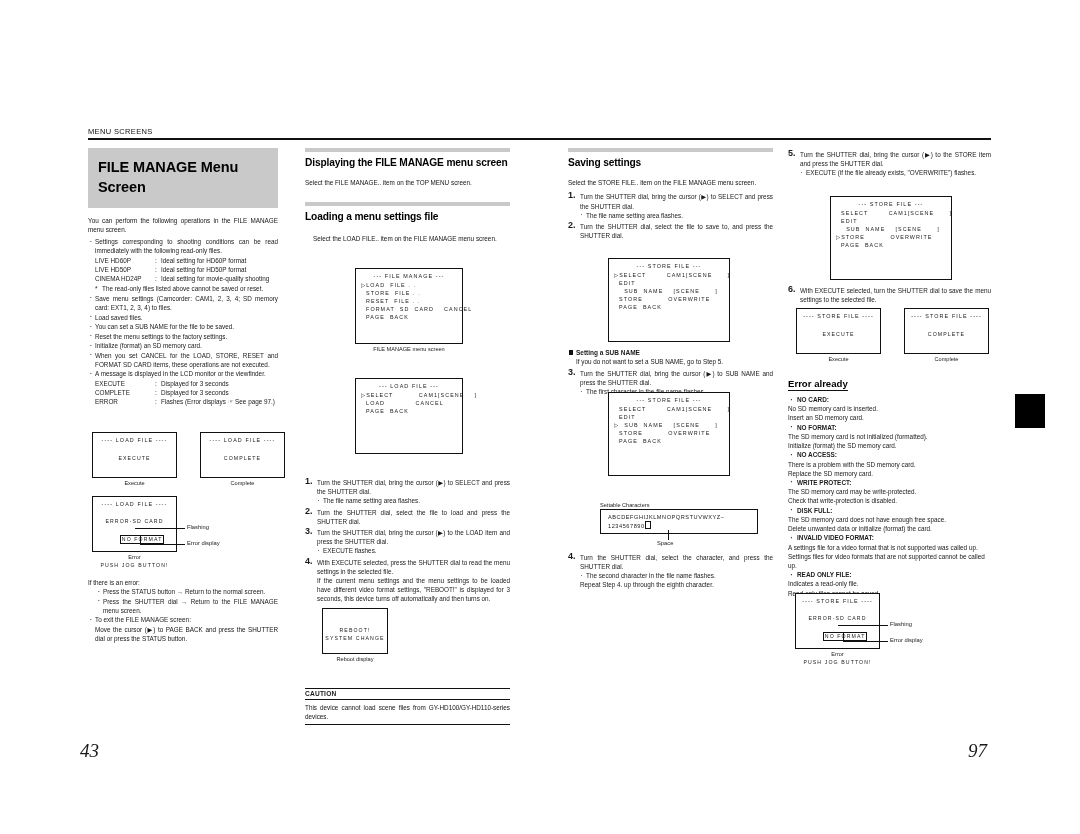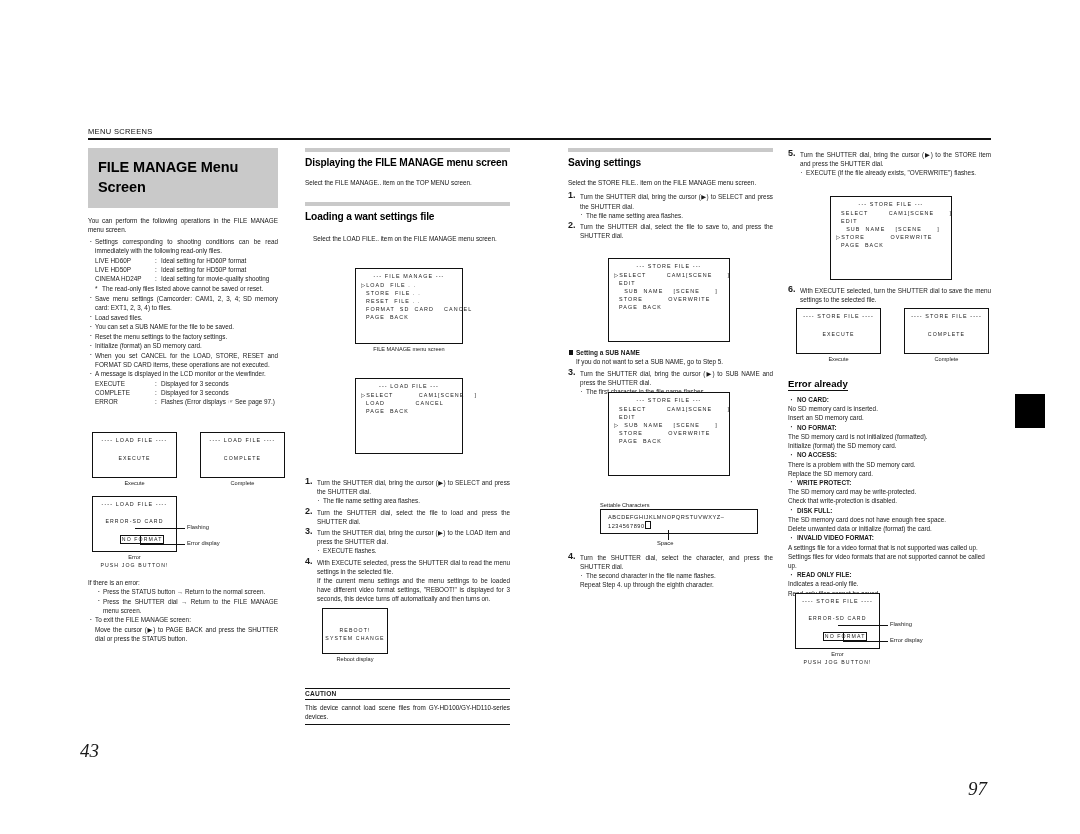--- a/index.html
+++ b/index.html
@@ -396,21 +396,21 @@
   </ul>
   <p class="body" style="padding-left:7px;">Move the cursor (▶) to PAGE BACK and press the SHUTTER dial or press the STATUS button.</p>
 </div>
 
 <div class="abs" style="left:305px; top:148px; width:205px;">
   <div class="gray-band"></div>
   <h2 class="sec">Displaying the FILE MANAGE menu screen</h2>
   <p class="body nj" style="margin-top:9px;">Select the FILE MANAGE.. item on the TOP MENU screen.</p>
 
   <div class="gray-band" style="margin-top:15px;"></div>
-  <h2 class="sec">Loading a want settings file</h2>
+  <h2 class="sec">Loading a menu settings file</h2>
   <p class="body nj" style="margin-top:10px; padding-left:8px;">Select the LOAD FILE.. item on the FILE MANAGE menu screen.</p>
 </div>
 
 <div class="abs" style="left:355px; top:268px;">
   <div class="osd" style="width:108px; height:76px;">
     <div class="osd-title">--- FILE MANAGE ---</div>
     <div class="osd-line" style="margin-top:2px;">▷LOAD  FILE . .</div>
     <div class="osd-line">  STORE  FILE . .</div>
     <div class="osd-line">  RESET  FILE . .</div>
     <div class="osd-line">  FORMAT  SD  CARD    CANCEL</div>
@@ -623,13 +623,13 @@
 </div>
 <div class="abs leader" style="left:838px; top:625px; width:50px;"></div>
 <div class="abs leadlabel" style="left:890px; top:621px;">Flashing</div>
 <div class="abs leader" style="left:843px; top:633px; width:0.8px; height:8px;"></div>
 <div class="abs leader" style="left:843px; top:641px; width:45px;"></div>
 <div class="abs leadlabel" style="left:890px; top:637px;">Error display</div>
 
 <div class="thumb-index" style="left:1015px; top:394px; width:30px; height:34px;"></div>
 
 <div class="abs pagenum" style="left:80px; top:740px;">43</div>
-<div class="abs pagenum" style="left:968px; top:778px;">97</div>
+<div class="abs pagenum" style="left:968px; top:740px;">97</div>
 
 </body></html>

